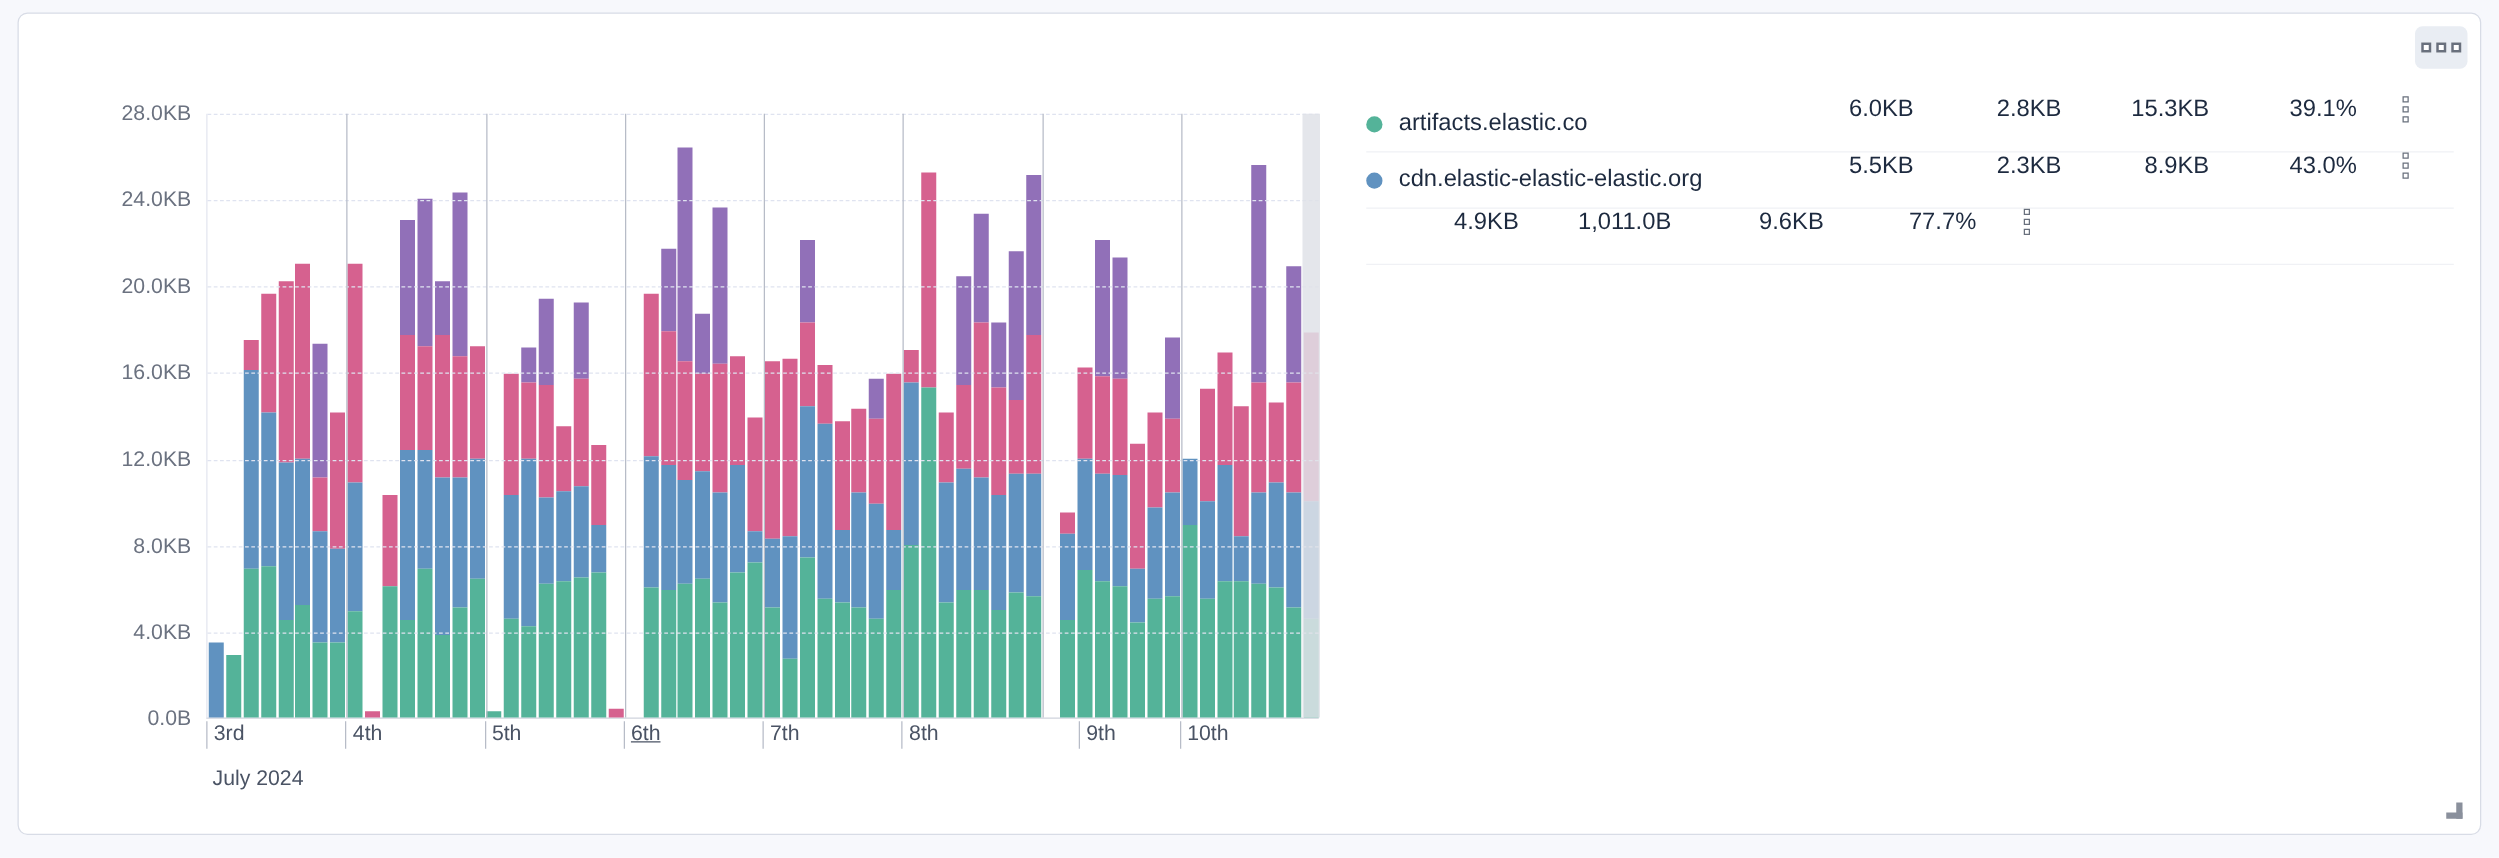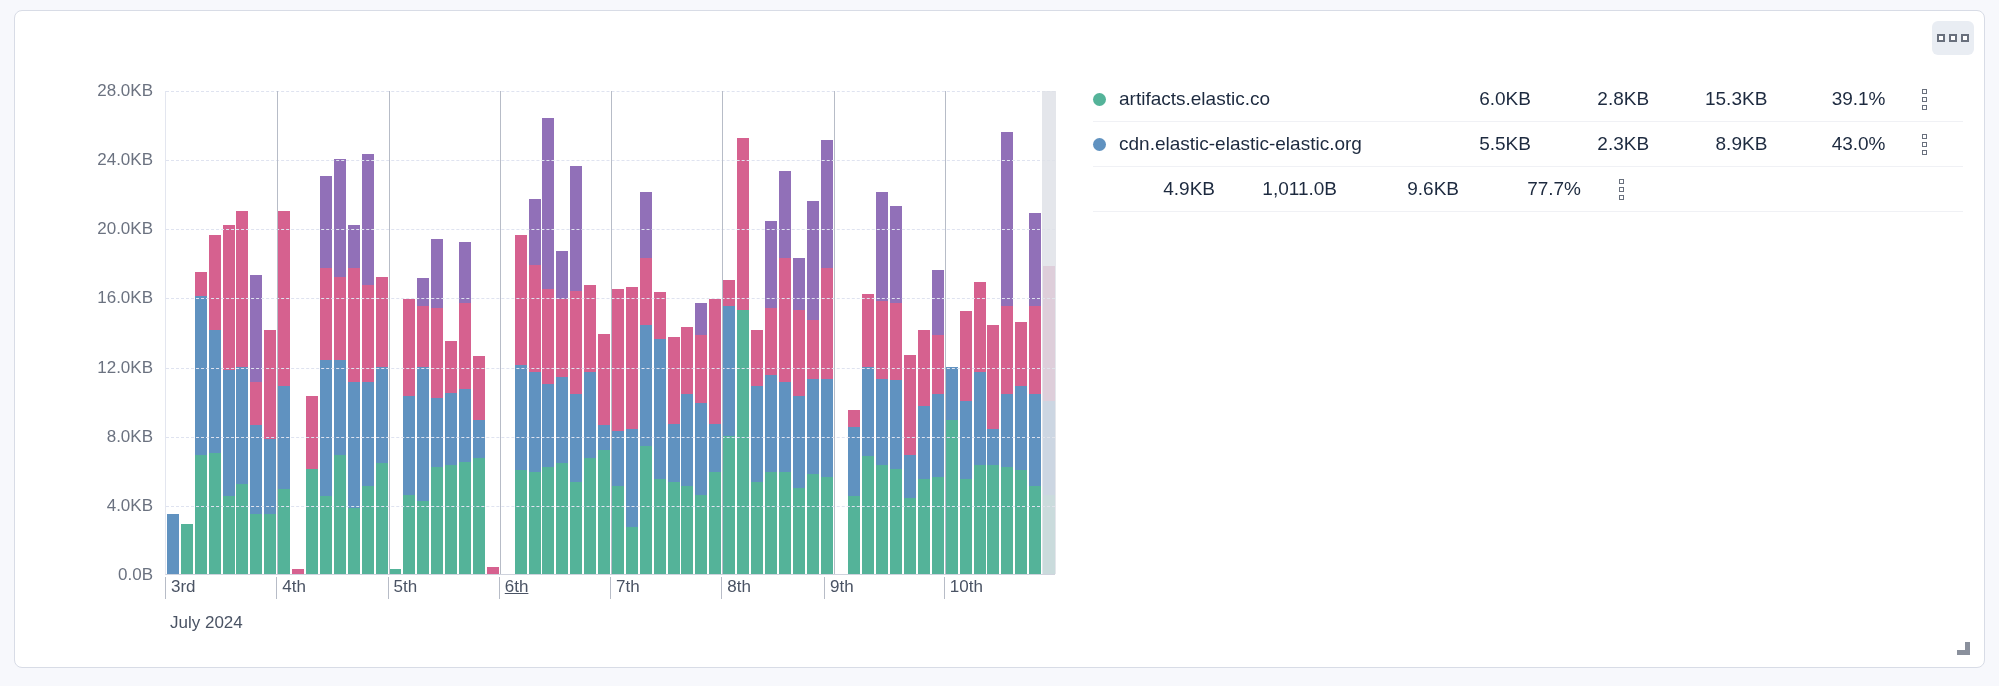--- a/index.html
+++ b/index.html
@@ -125,21 +125,20 @@
     display: flex;
     align-items: center;
     height: 40px;
     border-bottom: 1px solid #e3e6ef;
     font-size: 19px;
     font-weight: bold;
     color: #1d2a3f;
   }
   .lrow {
     display: flex;
-    align-items: center;
     height: 45px;
     border-bottom: 1px solid #f0f1f5;
     font-size: 19px;
     color: #1d2a3f;
   }
   .c-name { width: 330px; display: flex; align-items: center; gap: 13px; }
   .c-name .dot { width: 13px; height: 13px; border-radius: 50%; flex: none; }
   .c-name .txt { white-space: nowrap; overflow: hidden; text-overflow: ellipsis; }
   .c-num { width: 122px; text-align: right; white-space: nowrap; }
   .c-menu { width: 80px; display: flex; justify-content: center; }
@@ -527,21 +526,21 @@
         <div id="partial-overlay" style="left: 876.094px; width: 13.9062px;"></div>
       </div>
     <div id="x-axis-labels">
       <div id="x-axis-sub">July 2024</div>
     <div class="x-tick" style="left: 0px;">3rd</div>
         <div class="x-tick" style="left: 111.25px;">4th</div>
         <div class="x-tick" style="left: 222.5px;">5th</div>
         <div class="x-tick" style="left: 333.75px; text-decoration: underline;">6th</div>
         <div class="x-tick" style="left: 445px;">7th</div>
         <div class="x-tick" style="left: 556.25px;">8th</div>
-        <div class="x-tick" style="left: 659px; text-align: center;">9th</div>
+        <div class="x-tick" style="left: 698px; text-align: center;">9th</div>
         <div class="x-tick" style="left: 778.75px; text-align: center;">10th</div>
       </div>
   </div>
 
   <div id="legend-table">
     <div id="legend-body">
         <div class="lrow">
           <div class="c-name">
             <span class="dot" style="background: rgb(84, 179, 153);"></span>
             <span class="txt">artifacts.elastic.co</span>

